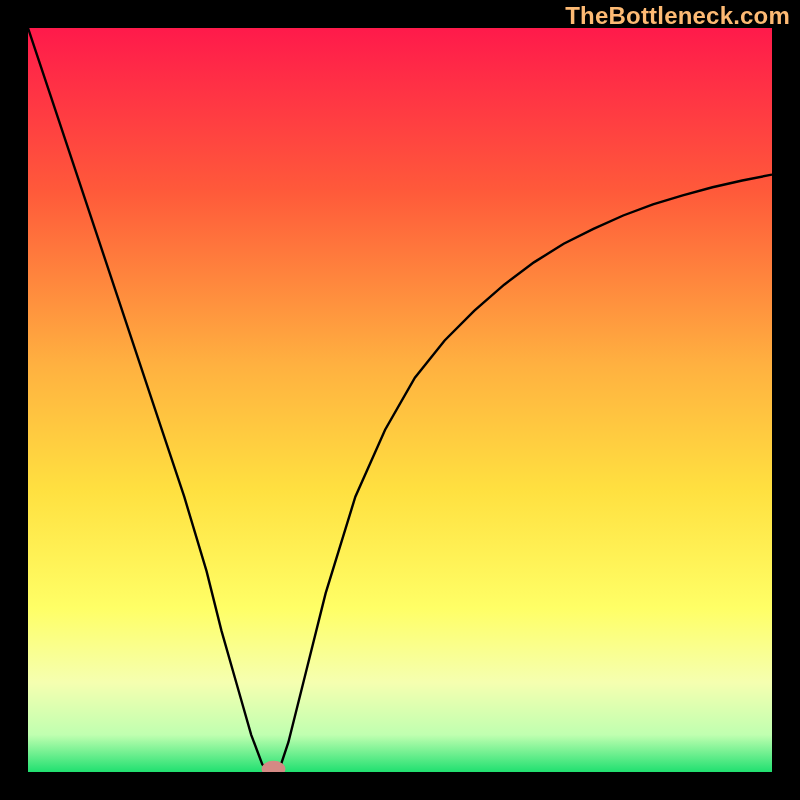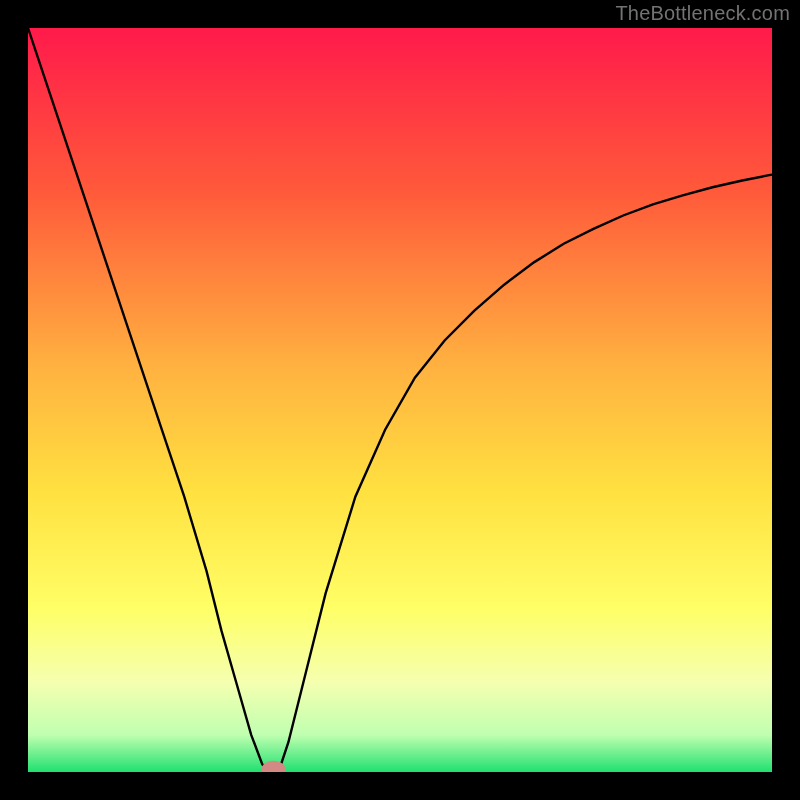--- a/index.html
+++ b/index.html
@@ -8,23 +8,23 @@
     width: 800px;
     height: 800px;
     background: #000;
     overflow: hidden;
     font-family: Arial, Helvetica, sans-serif;
   }
   .attribution {
     position: absolute;
     top: 2px;
     right: 10px;
-    color: #737373;
-    font-size: 20px;
-    font-weight: 400;
+    color: #fdba74;
+    font-size: 24px;
+    font-weight: 700;
     letter-spacing: 0.2px;
     z-index: 10;
   }
   .frame {
     position: absolute;
     left: 0;
     top: 0;
     width: 800px;
     height: 800px;
     background: #000;

